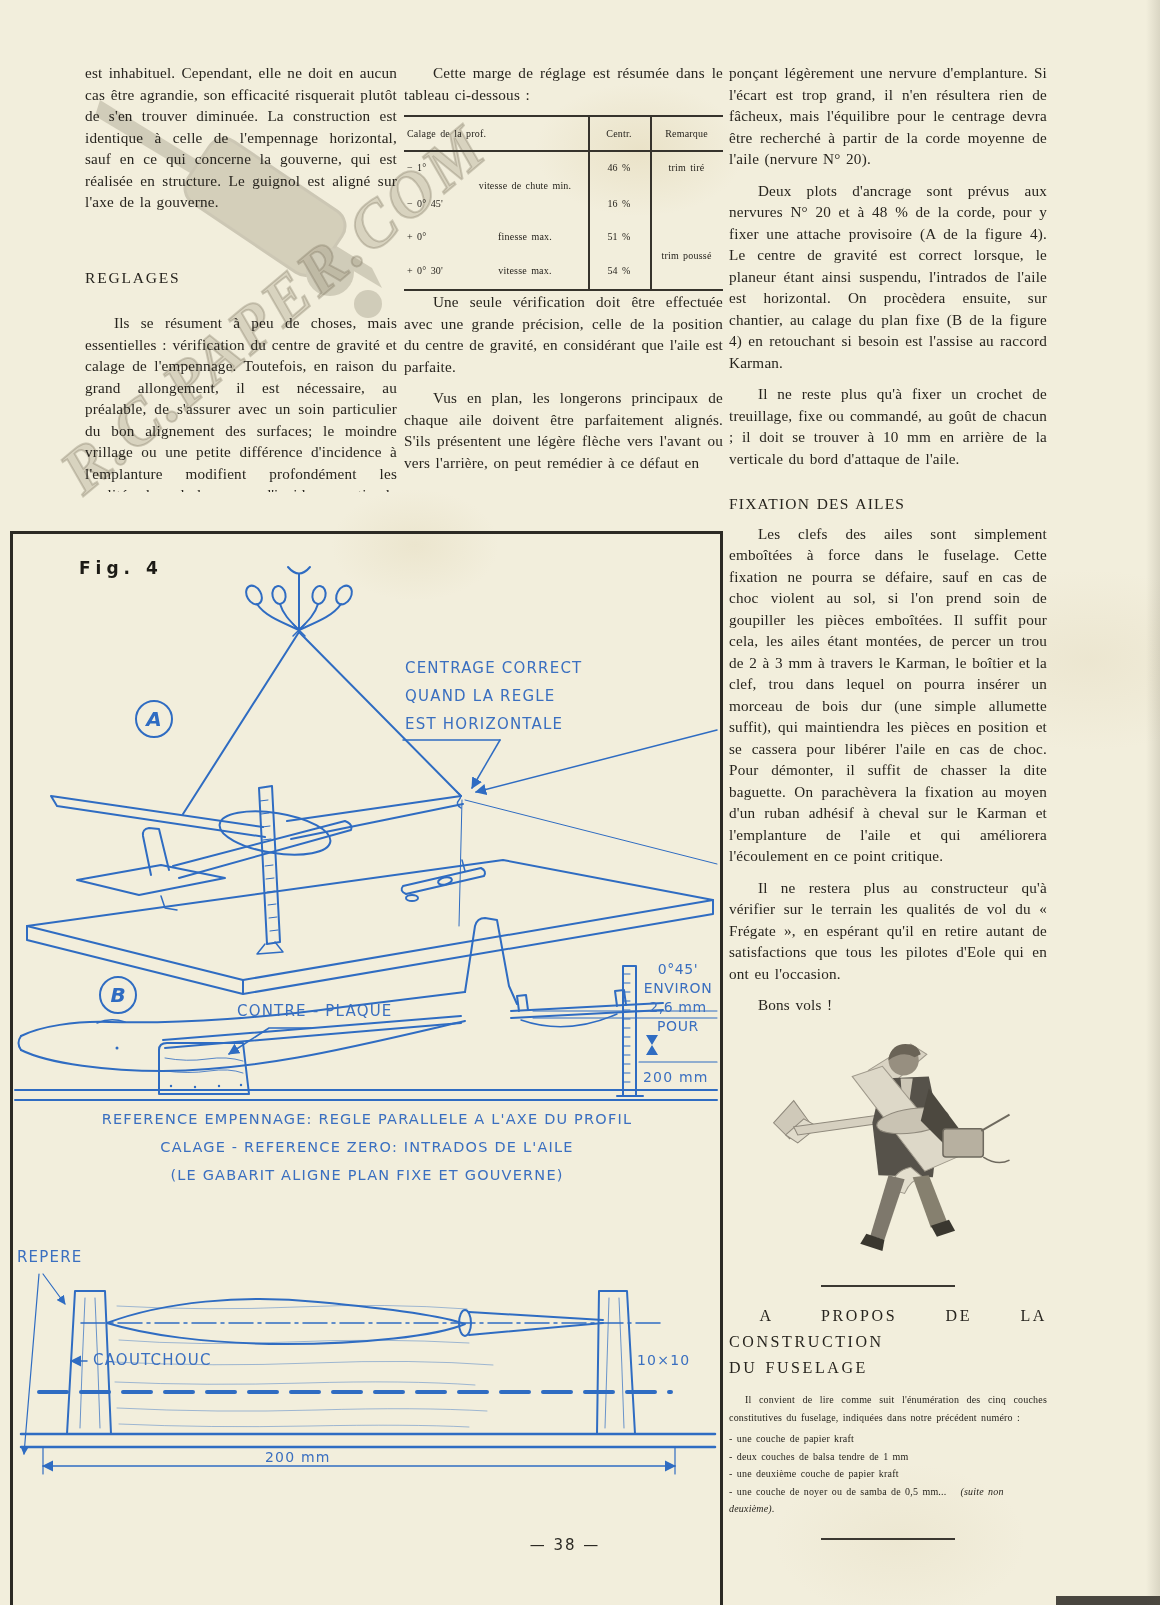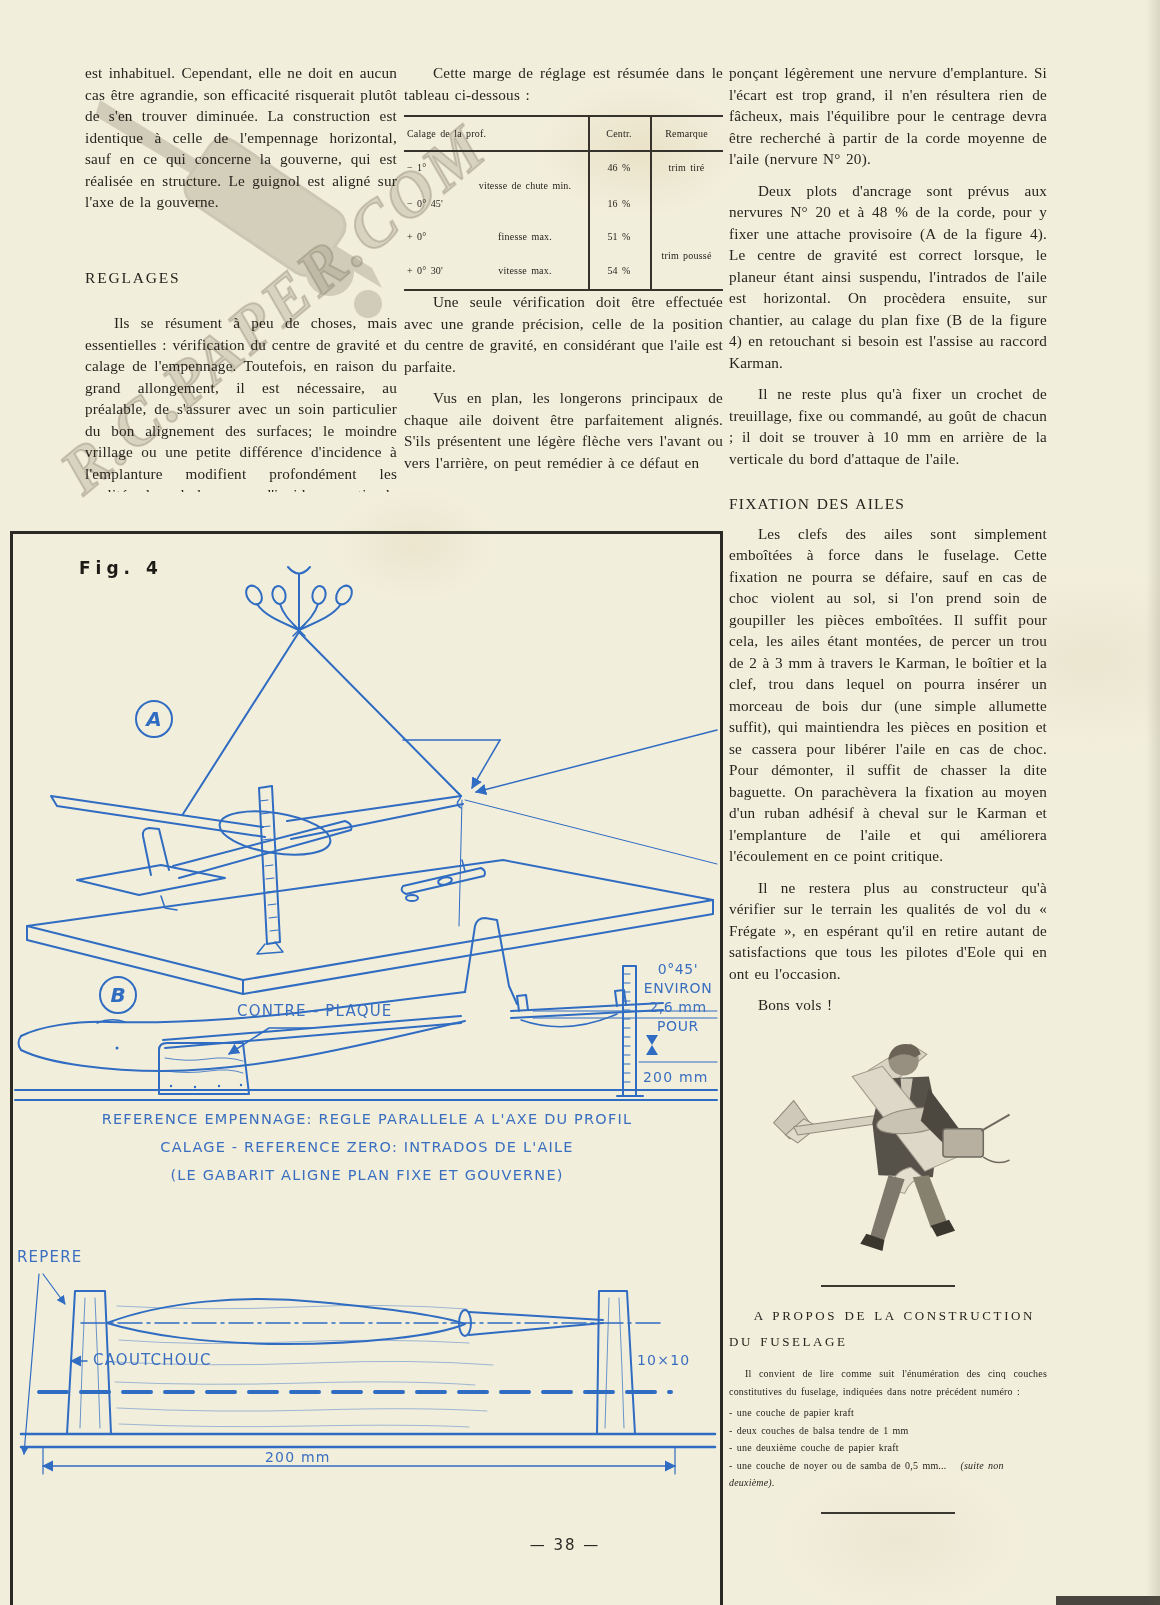--- a/index.html
+++ b/index.html
@@ -42,21 +42,21 @@
   .marker{position:absolute;width:34px;height:34px;border:2.5px solid #2f6cc2;border-radius:50%;
     display:flex;align-items:center;justify-content:center;color:#2f6cc2;font-family:"DejaVu Sans", sans-serif;
     font-weight:bold;font-size:20px;font-style:italic;}
   .centrage{left:392px;top:120px;line-height:28px;}
   .caption{left:28px;top:571px;width:652px;text-align:center;line-height:28px;font-size:14.5px;white-space:normal;}
   .anglestack{left:624px;top:426px;width:82px;text-align:center;line-height:19px;font-size:14px;letter-spacing:.6px;}
   
   .bons{margin-top:4px;}
   .photo-wrap{width:258px;margin:10px auto 4px;}
   .rule-short{width:134px;border-top:2.5px solid #3b3831;margin:16px auto 16px;}
-  .apropos{text-align:center;font-size:13px;letter-spacing:2.6px;line-height:26px;margin:4px 0 14px;text-indent:0;}
+  .apropos{text-align:center;font-size:16px;letter-spacing:2.6px;line-height:26px;margin:4px 0 14px;text-indent:0;}
   .small-sec{font-size:10px;line-height:17.5px;}
   .small-sec p{margin:0 0 4px;}
   .layers p{text-indent:0;text-align:left;margin:0;}
   .suite{font-style:italic;margin-left:14px;}
   .pagenum{position:absolute;left:505px;top:1536px;width:120px;text-align:center;
     font-size:15px;letter-spacing:2px;font-family:"DejaVu Sans", sans-serif;color:#2c2a24;}
   .scan-strip{position:absolute;right:0;bottom:0;width:104px;height:9px;background:#49463f;}
   
   .wm{position:absolute;left:0;top:0;width:560px;height:560px;pointer-events:none;mix-blend-mode:multiply;}
   .wm-text{position:absolute;left:46px;top:452px;transform:rotate(-40deg);transform-origin:left top;
@@ -270,20 +270,25 @@
         <line x1="30" y1="913" x2="30" y2="940" stroke-width="1.2"></line>
         <line x1="662" y1="913" x2="662" y2="940" stroke-width="1.2"></line>
         <line x1="30" y1="932" x2="662" y2="932" stroke-width="1.5" marker-start="url(#ah)" marker-end="url(#ah)"></line>
       </g>
     </svg>
 
     <div class="figtag">Fig. 4</div>
     <div class="marker" style="left:122px;top:166px">A</div>
     <div class="marker" style="left:86px;top:442px">B</div>
 
+    <div class="flabel centrage">
+      <div>CENTRAGE CORRECT</div>
+      <div>QUAND LA REGLE</div>
+      <div>EST HORIZONTALE</div>
+    </div>
 
     <div class="flabel" style="left:224px;top:468px">CONTRE - PLAQUE</div>
 
     <div class="flabel anglestack">
       <div>0°45'</div>
       <div>ENVIRON</div>
       <div>2,6 mm</div>
       <div>POUR</div>
     </div>
     <div class="flabel" style="left:630px;top:534px;font-size:14px">200 mm</div>

